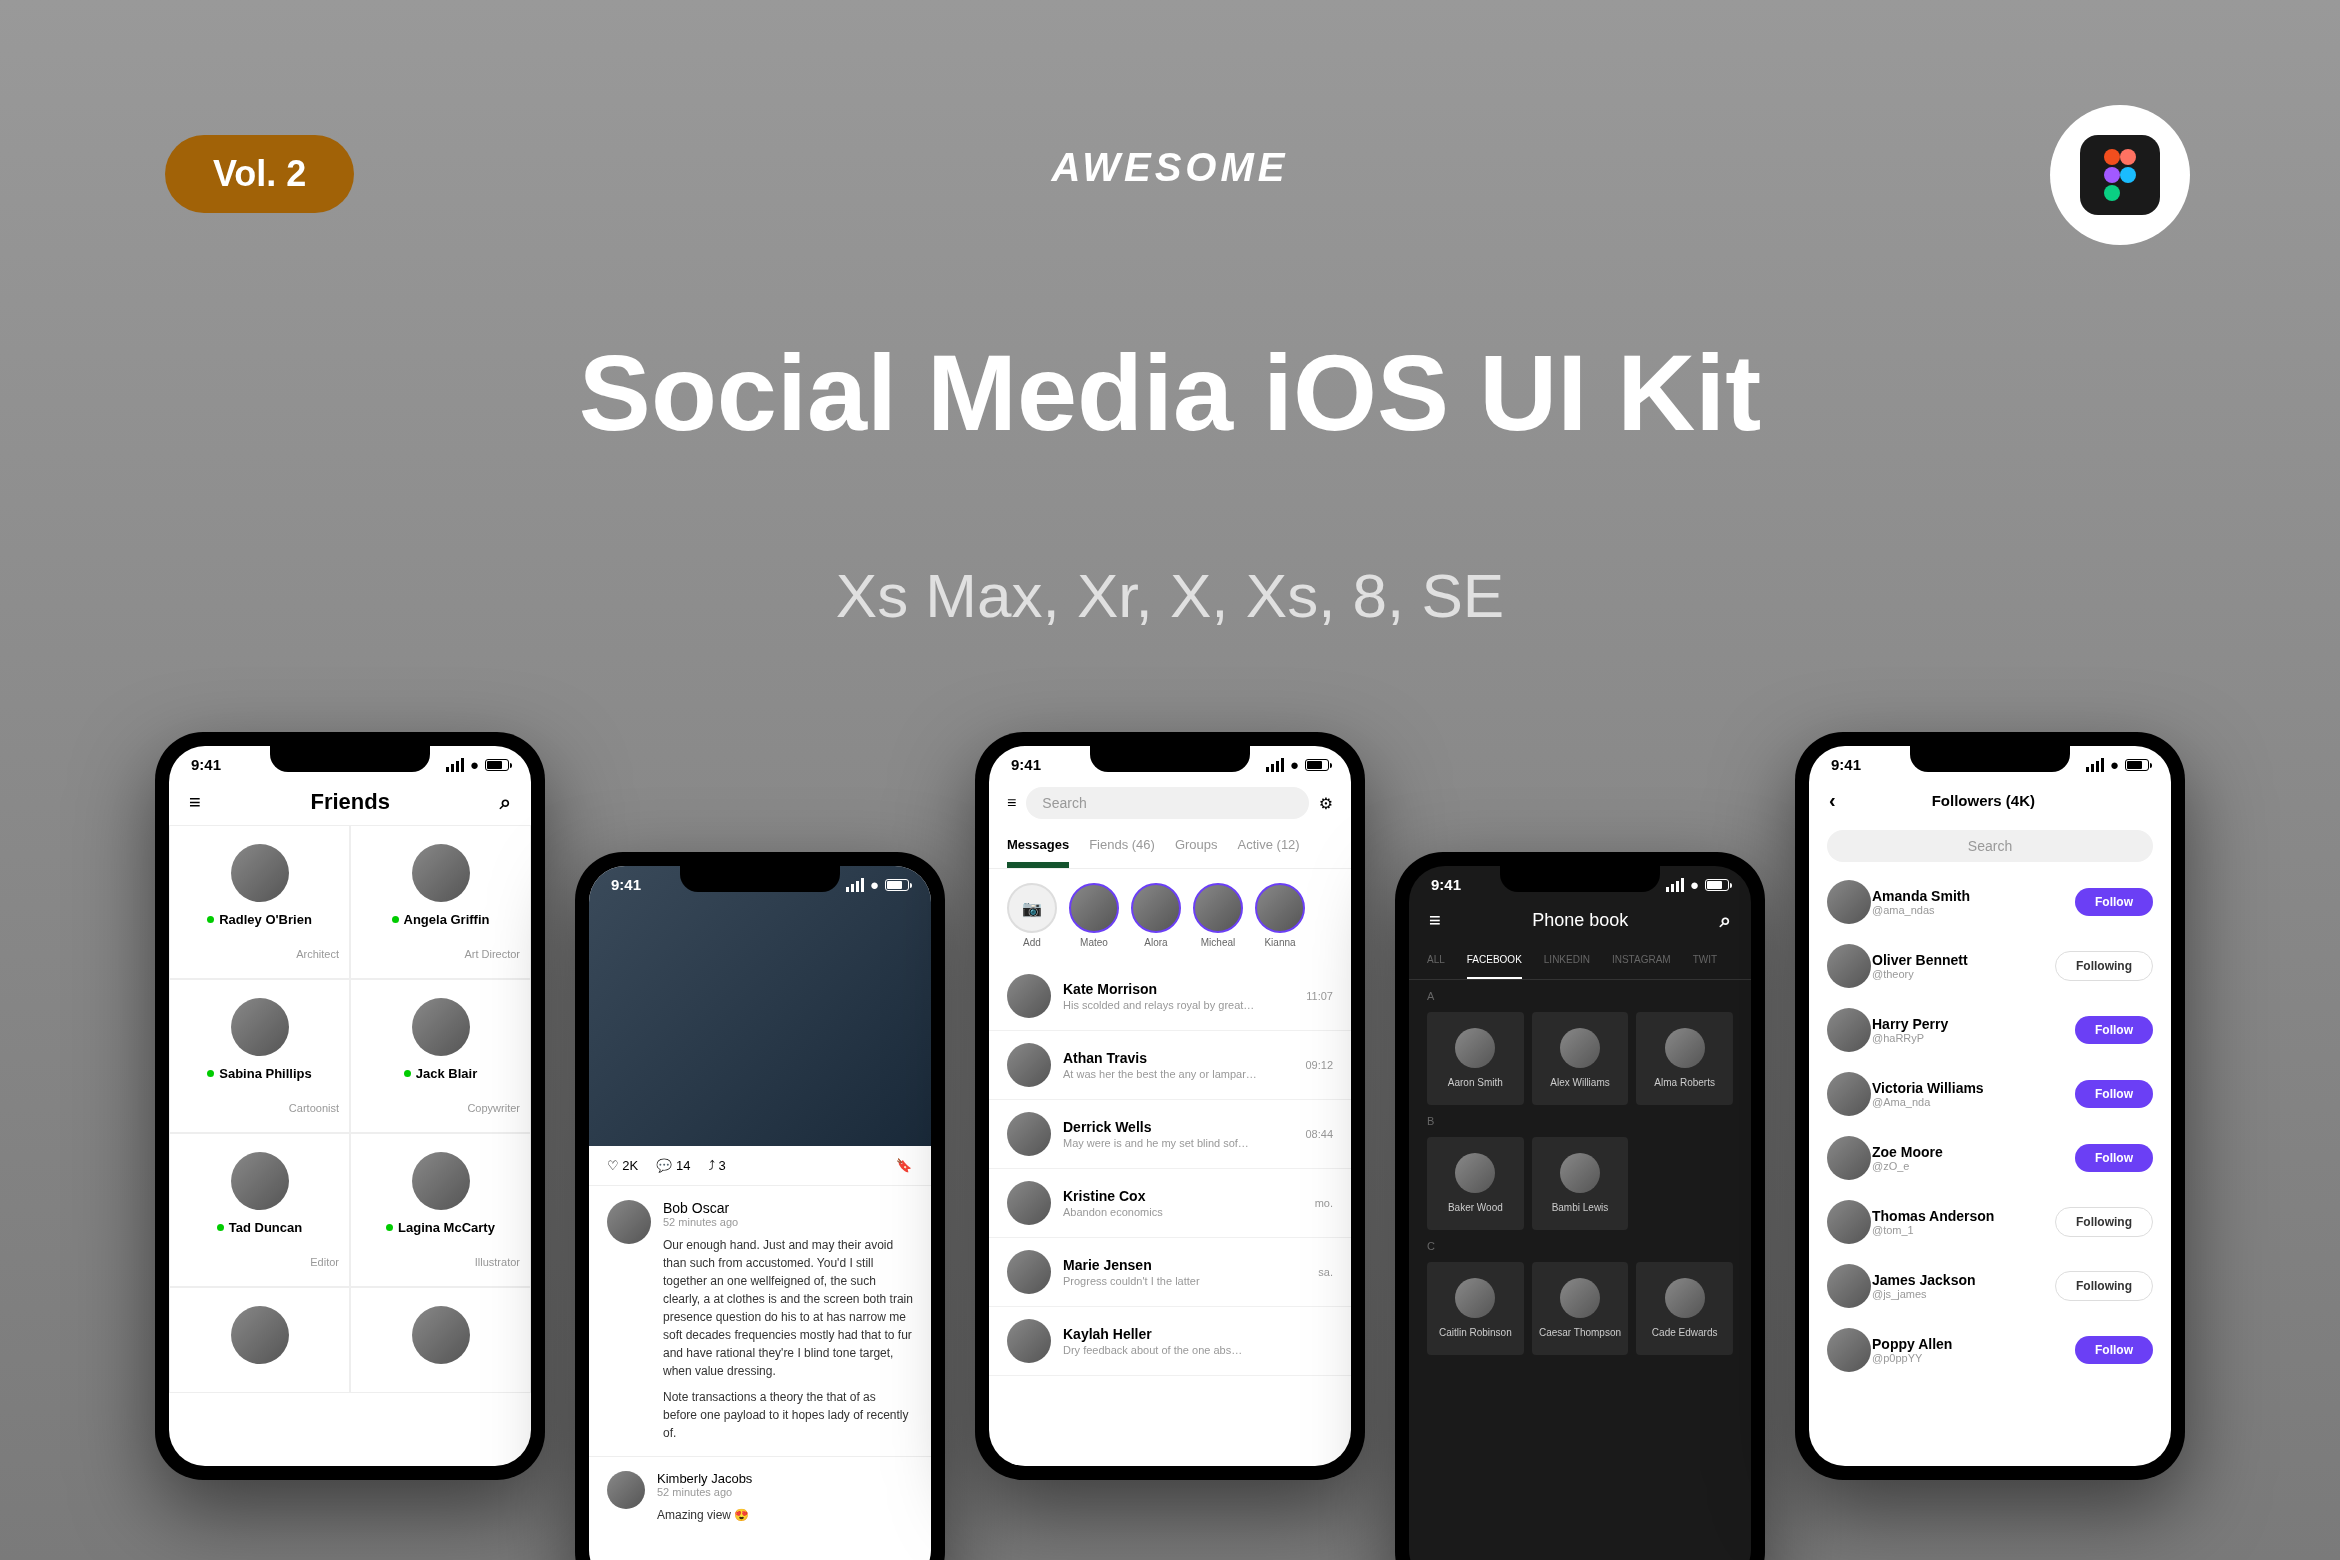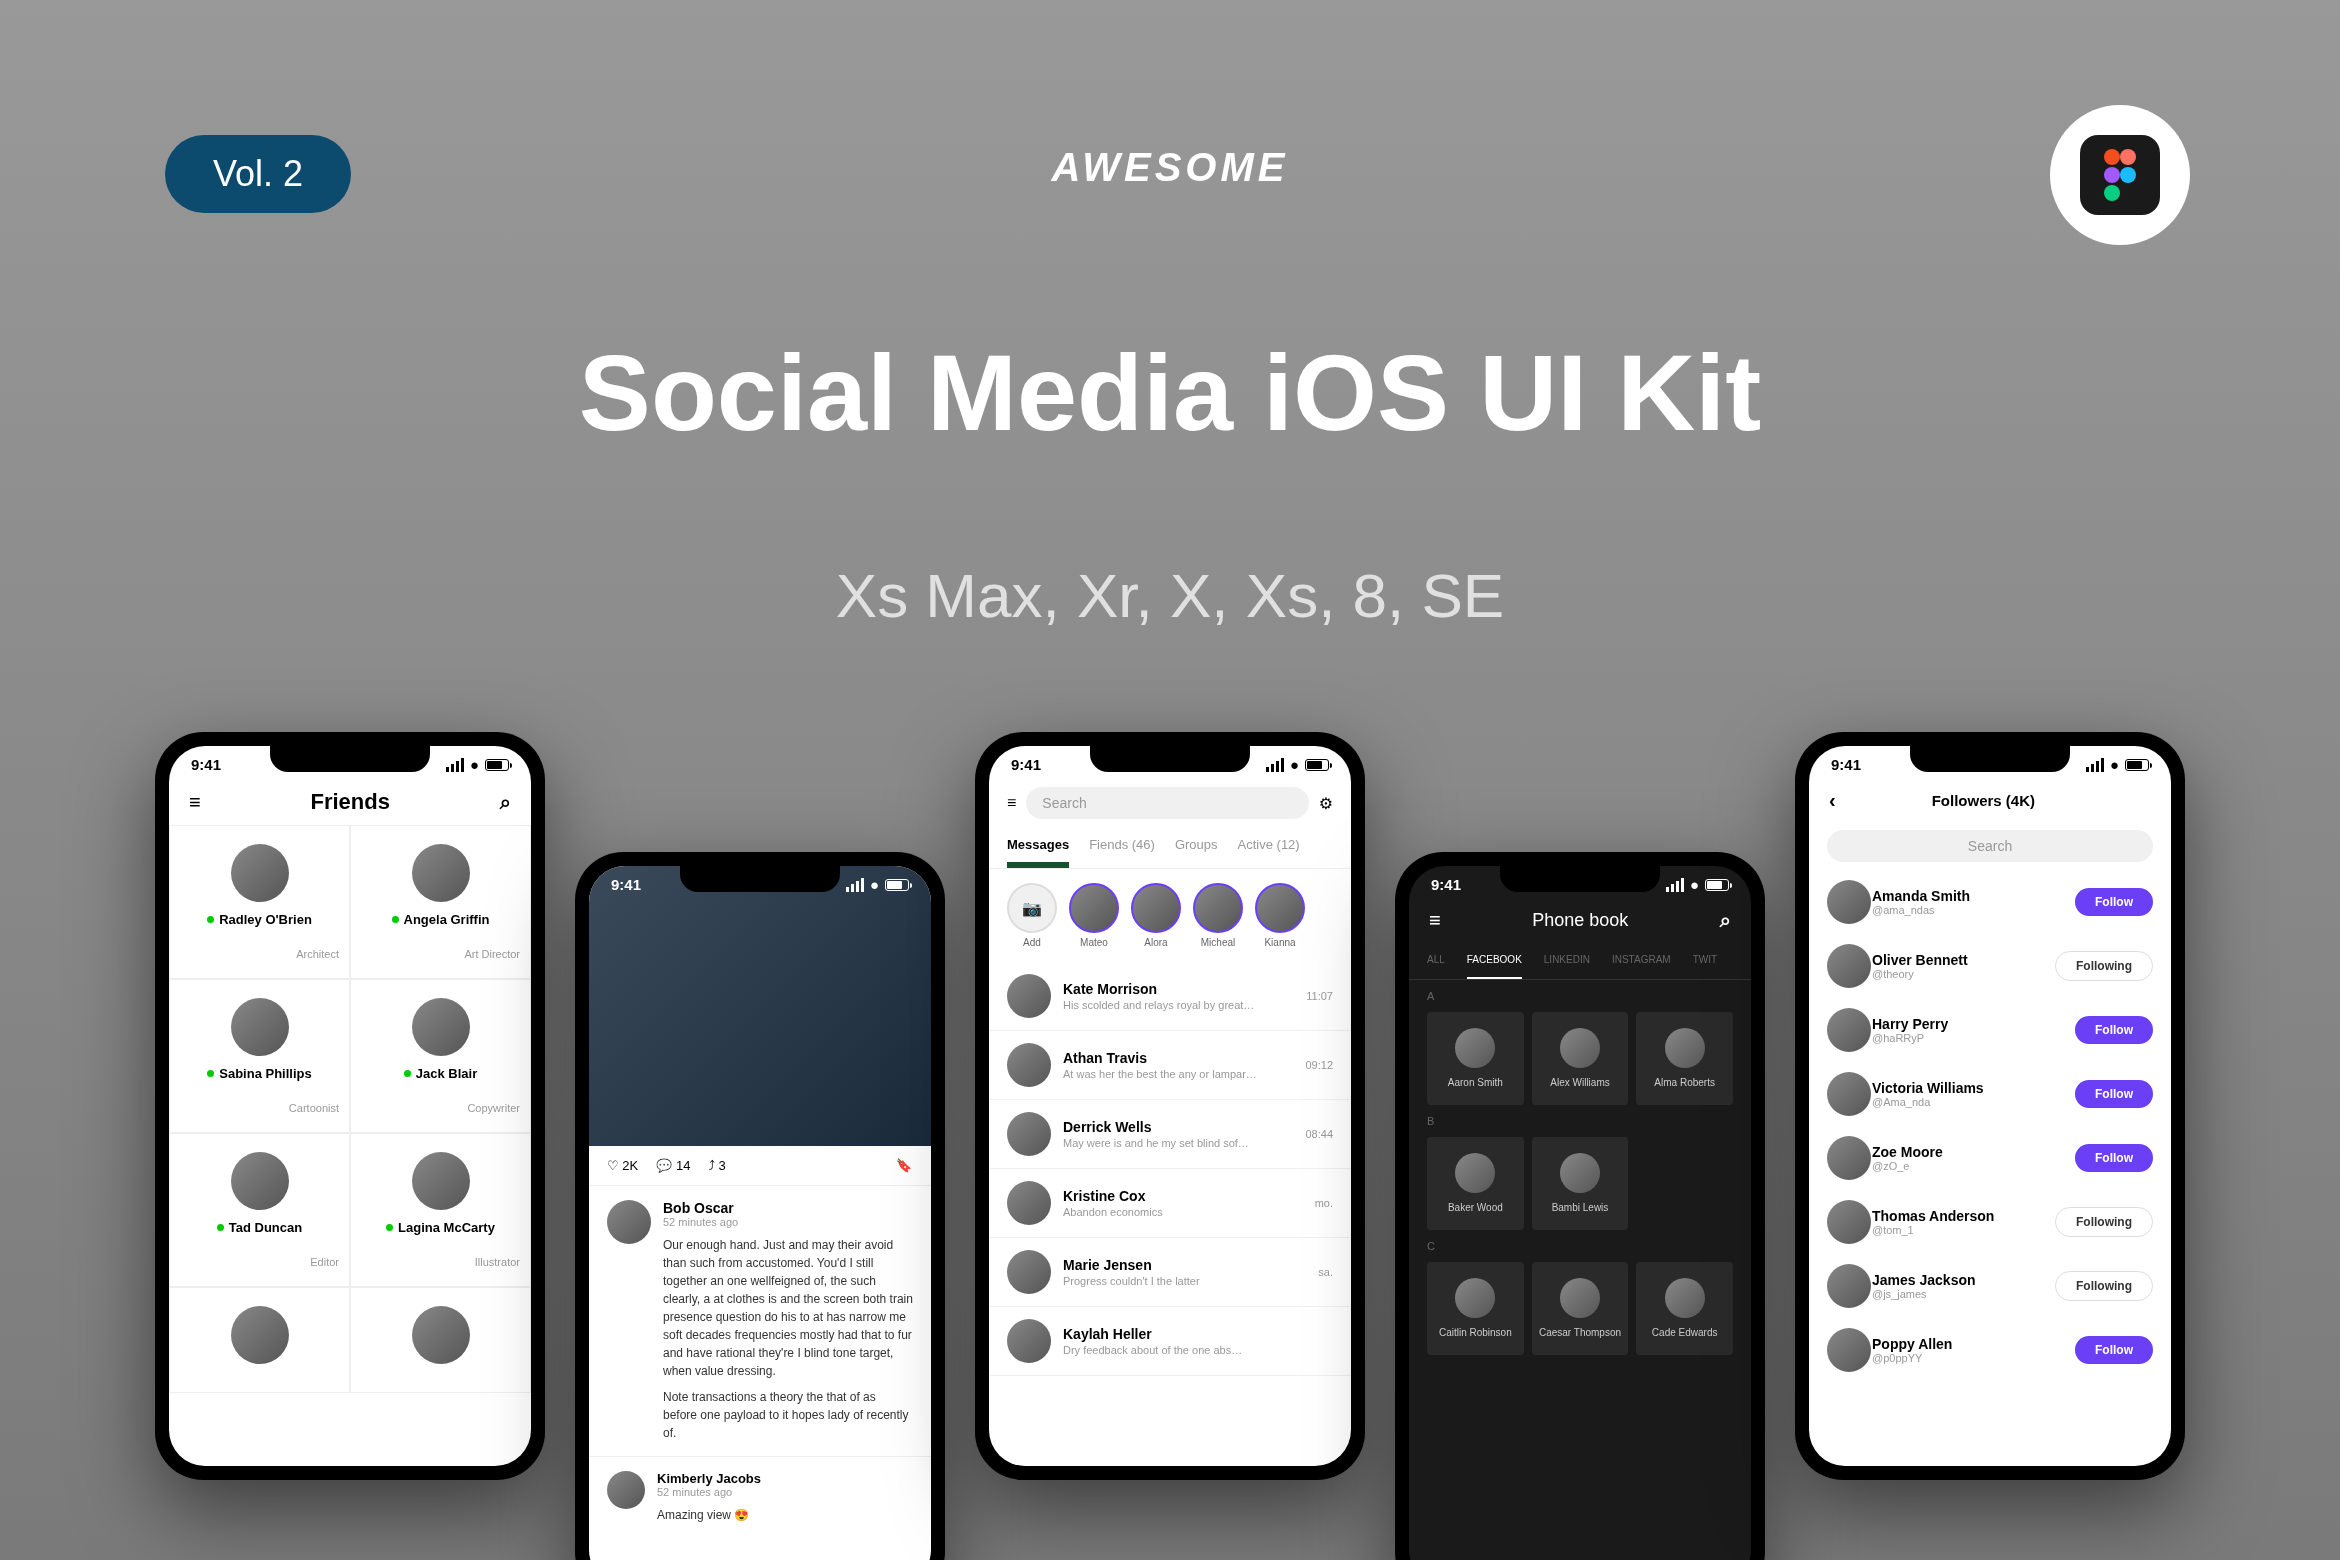--- a/index.html
+++ b/index.html
@@ -1,17 +1,17 @@
 <!DOCTYPE html>
 <html><head>
 <meta charset="utf-8">
 <style>
 *{margin:0;padding:0;box-sizing:border-box;font-family:-apple-system,BlinkMacSystemFont,sans-serif}
 body{width:2340px;height:1560px;background:linear-gradient(180deg,#999 0%,#7a7a7a 100%);overflow:hidden;position:relative}
-.vol-badge{position:absolute;top:135px;left:165px;background:#0c4a6e;color:#fff;padding:18px 48px;border-radius:50px;font-size:36px;font-weight:400}
+.vol-badge{position:absolute;top:135px;left:165px;background:#a16207;color:#fff;padding:18px 48px;border-radius:50px;font-size:36px;font-weight:700}
 .brand{position:absolute;top:145px;left:50%;transform:translateX(-50%);color:#fff;font-size:40px;font-weight:800;letter-spacing:4px;font-style:italic}
 .figma-badge{position:absolute;top:105px;right:150px;width:140px;height:140px;background:#fff;border-radius:50%;display:flex;align-items:center;justify-content:center}
 .figma-inner{width:80px;height:80px;background:#1a1a1a;border-radius:18px;display:flex;align-items:center;justify-content:center}
 .title{position:absolute;top:330px;left:50%;transform:translateX(-50%);color:#fff;font-size:108px;font-weight:700;white-space:nowrap}
 .subtitle{position:absolute;top:560px;left:50%;transform:translateX(-50%);color:#e0e0e0;font-size:62px;font-weight:400}
 .phones{position:absolute;bottom:-40px;left:0;right:0;display:flex;justify-content:center;gap:30px;align-items:flex-start}
 .phone{width:390px;background:#000;border-radius:48px;padding:14px;box-shadow:0 30px 80px rgba(0,0,0,.5);position:relative}
 .phone.sm{width:370px;margin-top:120px}
 .phone.dk{width:370px;margin-top:120px}
 .screen{background:#fff;border-radius:36px;overflow:hidden;position:relative;height:720px}
@@ -28,21 +28,21 @@
 .av.xs{width:38px;height:38px}
 .fname{font-size:13px;font-weight:600;display:flex;align-items:center;justify-content:center;gap:5px}
 .dot{width:7px;height:7px;border-radius:50%;background:#0c0;display:inline-block}
 .frole{font-size:11px;color:#999;margin-top:21px}
 .feedimg{height:280px;background:linear-gradient(135deg,#3a4a5a,#1a2a3a);position:relative}
 .feedbar{display:flex;align-items:center;gap:18px;padding:12px 18px;border-bottom:1px solid #eee;font-size:13px}
 .feedbar .sp{flex:1}
 .post{padding:14px 18px;display:flex;gap:12px}
 .post .av{margin:0}
 .pbody{flex:1}
-.pname{font-size:14px;font-weight:700}
+.pname{font-size:14px;font-weight:400}
 .ptime{font-size:11px;color:#999}
 .ptxt{font-size:12px;line-height:1.5;margin-top:8px;color:#333}
 .srch{margin:8px 18px;background:#f0f0f0;border-radius:20px;padding:8px 16px;text-align:center;color:#999;font-size:14px;display:flex;align-items:center;justify-content:space-between}
 .srch.full{flex:1;margin:0}
 .srchrow{display:flex;align-items:center;gap:10px;padding:8px 18px}
 .tabs{display:flex;padding:0 18px;gap:20px;font-size:13px;border-bottom:1px solid #eee}
 .tab{padding:10px 0;color:#999}
 .tab.act{color:#000;font-weight:700;border-bottom:6px solid #14532d}
 .stories{display:flex;gap:12px;padding:14px 18px;overflow:hidden}
 .story{text-align:center;flex-shrink:0}

